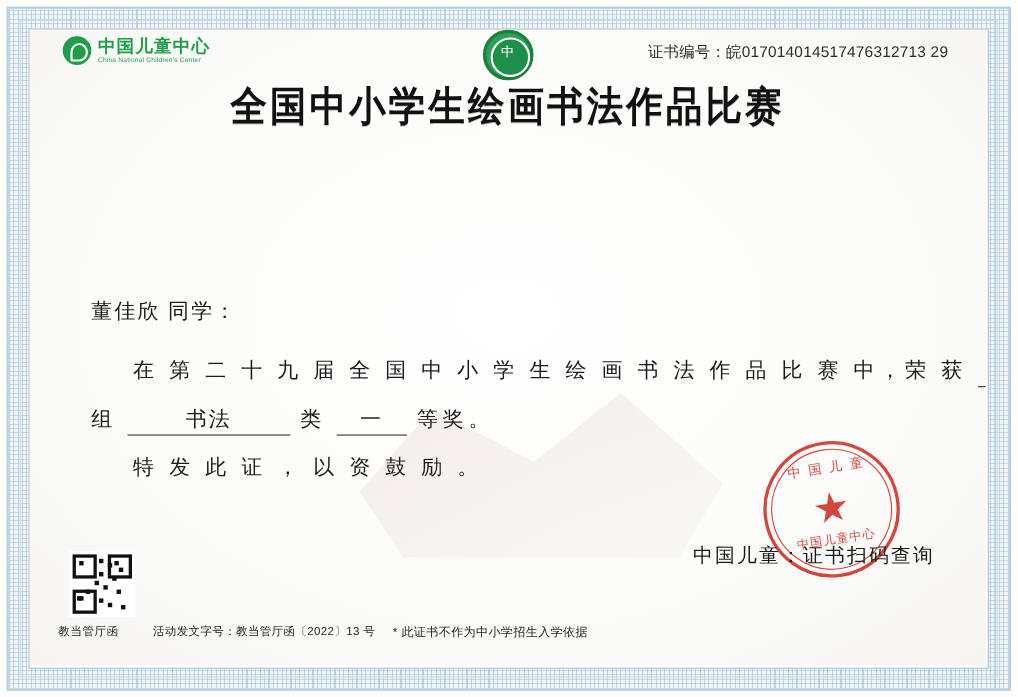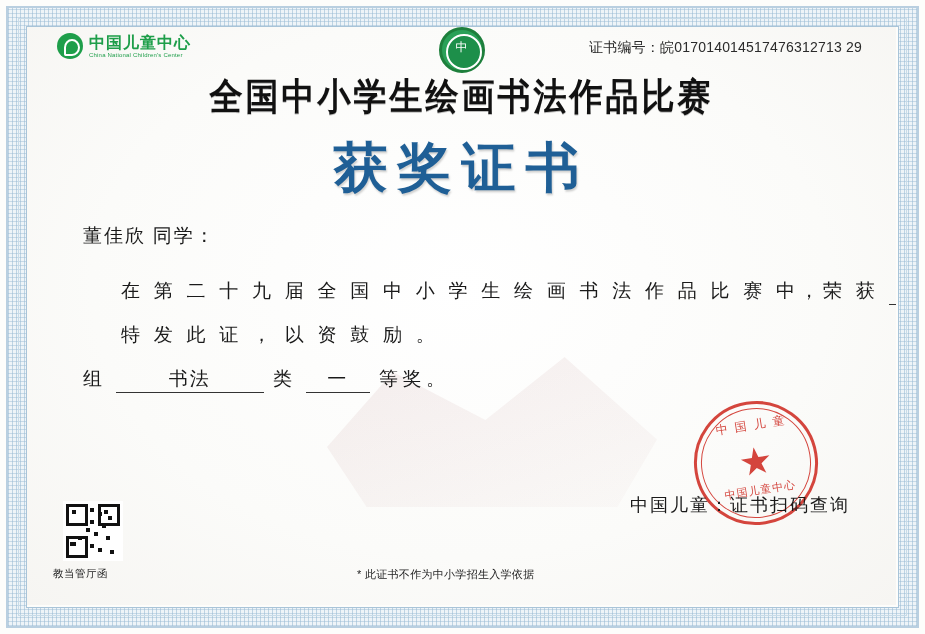--- a/index.html
+++ b/index.html
@@ -208,20 +208,21 @@
     left: 56px;
     right: 48px;
     top: 196px;
     font-family: "Liberation Serif", serif;
     color: #1a1a1a;
   }
   .salutation {
     font-size: 19px;
     letter-spacing: 2px;
     margin-bottom: 20px;
+    margin-top: 47px;
   }
   .para-line {
     font-size: 19px;
     letter-spacing: 4.5px;
     line-height: 44px;
     white-space: nowrap;
   }
   .indent { padding-left: 38px; }
 
   .blank {
@@ -376,39 +377,38 @@
       <div class="ring"></div>
       <div class="inner"></div>
       <div class="glyph">中</div>
     </div>
 
     <div class="serial">
       <span>证书编号：</span><span>皖017014014517476312713 29</span>
     </div>
 
     <div class="title-main">全国中小学生绘画书法作品比赛</div>
-    <div class="title-award">获奖证书</div>
 
     <div class="body-wrap">
       <div class="salutation">董佳欣 同学：</div>
 
       <div class="para-line indent">
         <span>在 第 二 十 九 届 全 国 中 小 学 生 绘 画 书 法 作 品 比 赛 中，荣 获</span>
         <span class="blank blank-level">初中</span>
       </div>
-
-      <div class="para-line indent">特 发 此 证 ， 以 资 鼓 励 。</div>
 
       <div class="para-line">
         <span>组</span>
         <span class="blank blank-cat">书法</span>
         <span>类</span>
         <span class="blank blank-rank">一</span>
         <span>等奖。</span>
       </div>
+
+      <div class="para-line indent">特 发 此 证 ， 以 资 鼓 励 。</div>
     </div>
 
     <div class="seal">
       <div class="seal-top">中国儿童</div>
       <div class="star"></div>
       <div class="seal-bottom">中国儿童中心</div>
     </div>
 
     <div class="issue-date">
       <span>中国儿童：</span><span>证书扫码查询</span>
@@ -427,16 +427,17 @@
       <div class="qr-cell" style="left:42px; top:34px; width:4px; height:4px;"></div>
       <div class="qr-cell" style="left:26px; top:42px; width:4px; height:4px;"></div>
       <div class="qr-cell" style="left:34px; top:46px; width:4px; height:4px;"></div>
       <div class="qr-cell" style="left:46px; top:48px; width:4px; height:4px;"></div>
       <div class="qr-cell" style="left:14px; top:34px; width:4px; height:4px;"></div>
       <div class="qr-cell" style="left:6px; top:40px; width:4px; height:4px;"></div>
       <div class="qr-cell" style="left:44px; top:14px; width:4px; height:4px;"></div>
     </div>
 
     <div class="qr-caption">教当管厅函</div>
+    <div class="footer-doc">活动发文字号：教当管厅函〔2022〕13 号</div>
     <div class="footer-note">* 此证书不作为中小学招生入学依据</div>
 
   </div>
 </div>
 
 </body></html>

